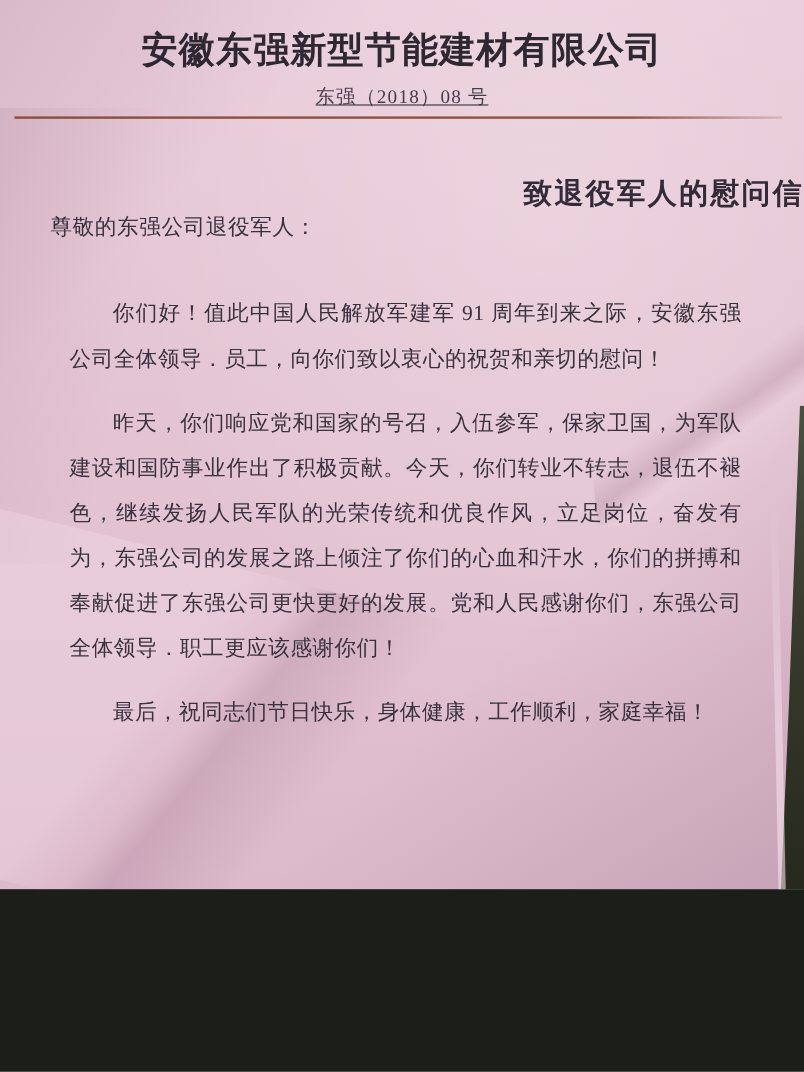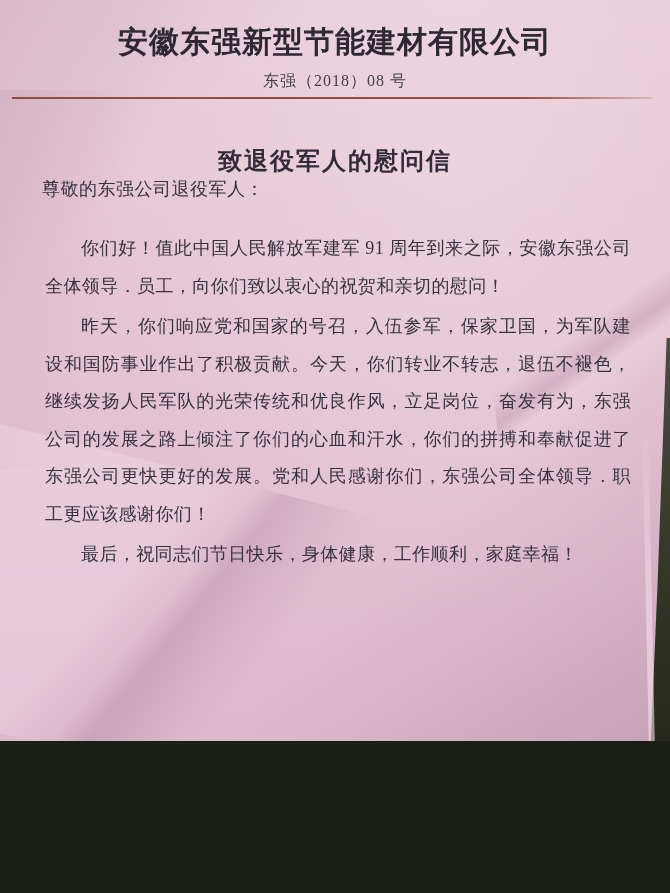--- a/index.html
+++ b/index.html
@@ -42,40 +42,40 @@
   }
 
   .content{position:absolute;inset:0;}
   .company-header{
     position:absolute;top:22px;left:0;width:100%;
     text-align:center;font-size:30px;font-weight:bold;letter-spacing:1px;
     color:#2e2833;margin:0;
   }
   .doc-number{
     position:absolute;top:71px;left:0;width:100%;
-    text-align:center;font-size:16px;letter-spacing:1px;color:#453d49;
+    text-align:center;font-size:16px;letter-spacing:1px;color:#453d49;text-decoration:underline;
   }
   .rule{
     position:absolute;top:97px;left:12px;width:640px;height:2px;
     background:linear-gradient(to right,#8d4c3c 0%, #93523f 80%, rgba(147,82,63,0.2) 100%);
   }
   .letter-title{
     position:absolute;top:145px;left:0;width:100%;
-    text-align:center;font-size:24px;font-weight:bold;letter-spacing:2px;
+    text-align:right;font-size:24px;font-weight:bold;letter-spacing:2px;
     color:#332c38;margin:0;
   }
   .salutation{
     position:absolute;top:177px;left:42px;font-size:18px;letter-spacing:0.5px;
   }
   .letter-body{
     position:absolute;top:227px;left:42px;width:592px;
     font-size:18px;line-height:37.5px;letter-spacing:0.4px;
     text-align:justify;
   }
-  .letter-body p{margin:3px;text-indent:2em;}
+  .letter-body p{margin:16px;text-indent:2em;}
   .signature{
     position:absolute;top:813px;left:0;width:632px;
     text-align:right;font-size:17px;letter-spacing:0.5px;color:#39323e;z-index:2;
   }
   .sign-date{
     position:absolute;top:849px;left:440px;width:90px;
     font-size:20px;letter-spacing:0.5px;color:#332c38;z-index:2;
   }
   .seal{
     position:absolute;left:423px;top:774px;width:152px;height:152px;

